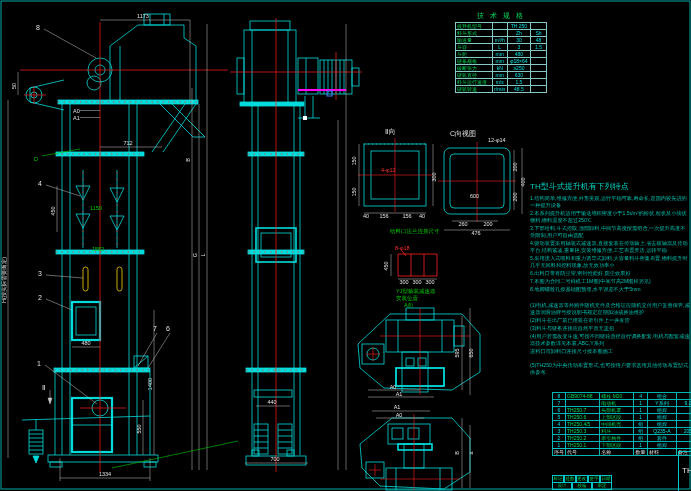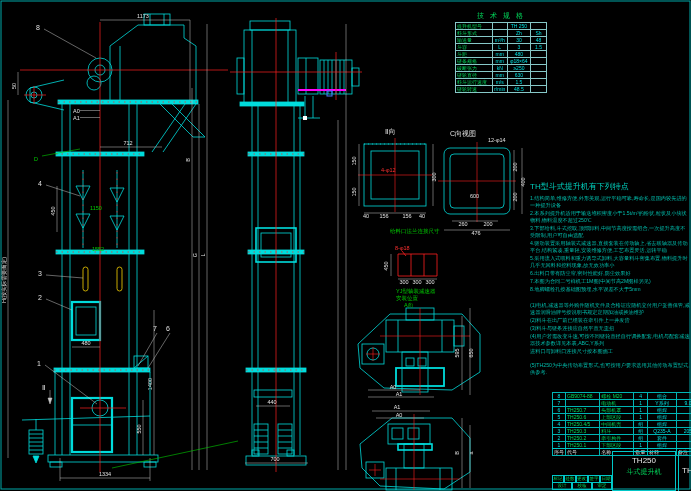--- a/index.html
+++ b/index.html
@@ -571,24 +571,20 @@
       <td>数量</td>
       <td>材料</td>
       <td>备注</td>
     </tr>
   </tbody>
       </table>
 </div>
 
 
 <div id="tblock">
-  <div id="tb-model">
-    <div class="m">TH250</div>
-    <div class="n">斗式提升机</div>
-  </div>
   <div id="tb-right">TH2</div>
   <div id="tb-fields">
     <span>标记</span>
     <span>处数</span>
     <span>更改文件号</span>
     <span>签字</span>
     <span>日期</span>
   </div>
   <div id="tb-fields2">
     <span>设计</span>

